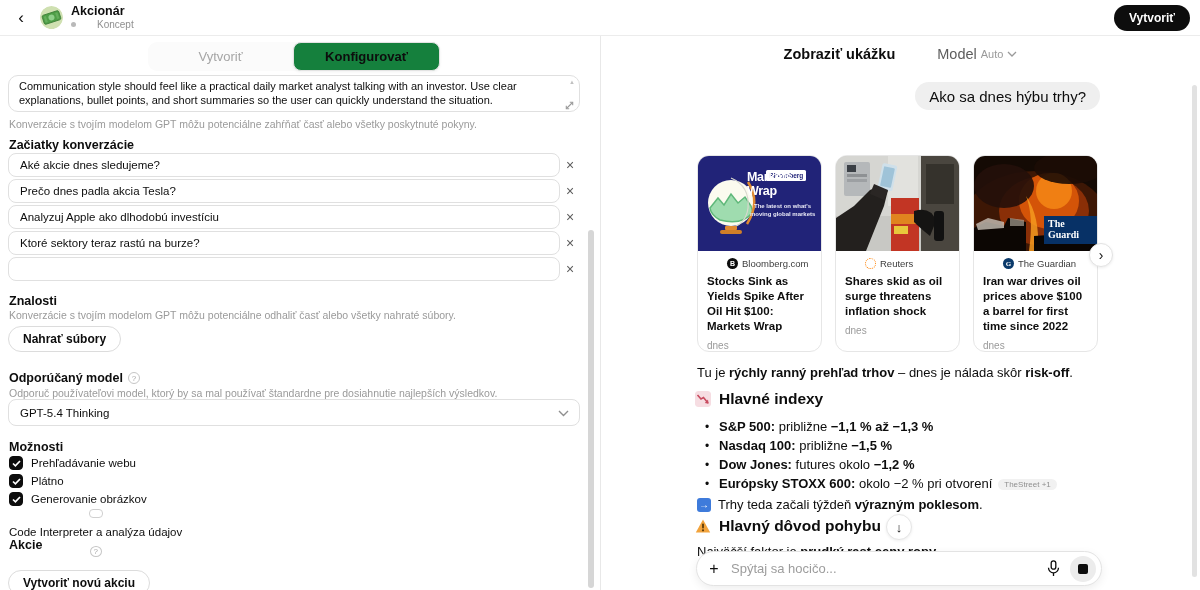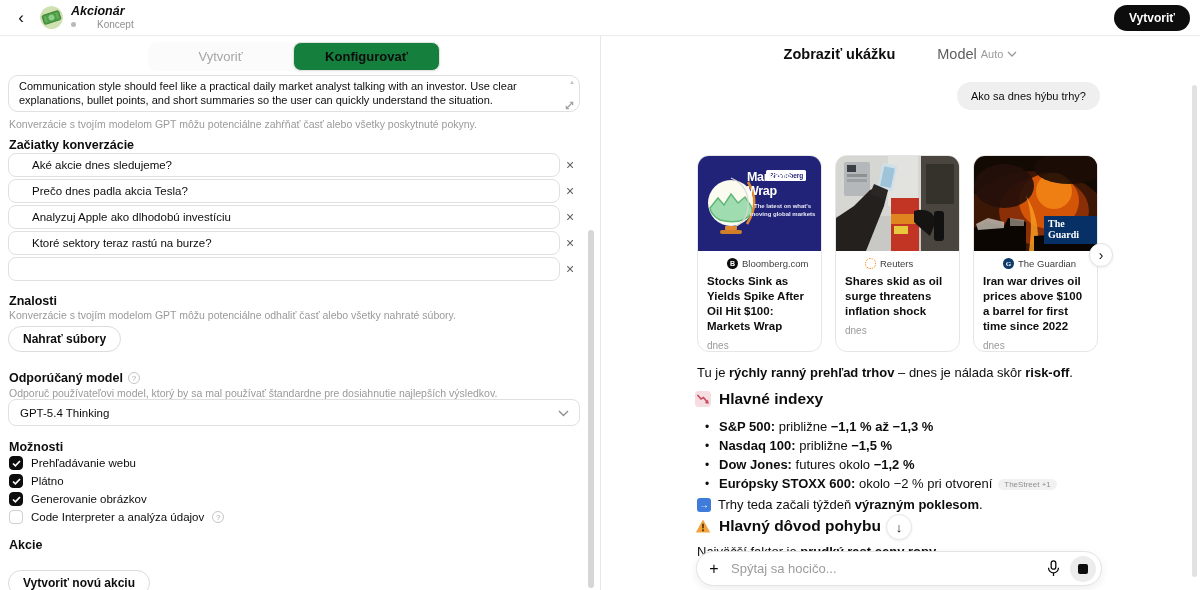--- a/index.html
+++ b/index.html
@@ -6,21 +6,21 @@
   html,body { width:1200px; height:590px; overflow:hidden; background:#fff;
     font-family:"Liberation Sans", sans-serif; color:#0d0d0d; }
 
   
   .app-header { position:absolute; top:0; left:0; width:1200px; height:36px;
     border-bottom:1px solid #ececec; background:#fff; display:flex; align-items:center; z-index:40; }
   .back-btn { width:26px; height:26px; margin-left:8px; display:flex; align-items:center; justify-content:center;
     font-size:17px; color:#0d0d0d; cursor:pointer; }
   .gpt-avatar { width:23px; height:23px; border-radius:50%; overflow:hidden; margin-left:6px; flex:0 0 auto; }
   .title-block { margin-left:8px; line-height:1.1; }
-  .gpt-title { font-size:12.5px; font-weight:700;font-style:italic; }
+  .gpt-title { font-size:12.5px; font-weight:700; }
   .gpt-status { font-size:10px; color:#8f8f8f; display:flex; align-items:center; gap:21px; }
   .status-dot { width:5px; height:5px; border-radius:50%; background:#b9b9b9; display:inline-block; }
   .create-cta { position:absolute; right:10px; top:5px; height:26px; padding:0 15px; border-radius:999px;
     background:#0d0d0d; color:#fff; font-size:12px; font-weight:700; border:none; display:flex;
     align-items:center; cursor:pointer; }
 
   
   .left-panel { position:absolute; top:36px; left:0; width:600px; height:554px; background:#fff; }
   .panel-divider { position:absolute; top:36px; left:600px; width:1px; height:554px; background:#e8e8e8; }
 
@@ -37,21 +37,21 @@
     outline:none; font-family:"Liberation Sans", sans-serif; font-size:11px; line-height:13.5px; color:#0d0d0d;
     overflow:hidden; background:transparent; }
   .ta-scroll-arrow { position:absolute; top:3px; right:4px; font-size:6px; color:#c0c0c0; }
   .ta-expand { position:absolute; bottom:3px; right:4px; width:11px; height:11px; cursor:pointer; }
 
   .hint { position:absolute; left:9px; font-size:10.5px; color:#9a9a9a; width:572px; }
   .section-label { position:absolute; left:9px; font-size:12.5px; font-weight:700; color:#0d0d0d;
     display:flex; align-items:center; gap:5px; }
 
   .starter-row { position:absolute; left:8px; width:572px; height:24px; display:flex; align-items:center; }
-  .starter-input { flex:1; height:24px; border:1px solid #e0e0e0; border-radius:8px; padding:0 23px;
+  .starter-input { flex:1; height:24px; border:1px solid #e0e0e0; border-radius:8px; padding:0 11px;
     font-family:"Liberation Sans", sans-serif; font-size:11.5px; color:#0d0d0d; outline:none; background:#fff; }
   .starter-x { width:20px; height:24px; display:flex; align-items:center; justify-content:center;
     color:#5d5d5d; font-size:14px; cursor:pointer; }
 
   .pill-btn { position:absolute; left:8px; height:26px; padding:0 14px; border:1px solid #dcdcdc;
     border-radius:999px; background:#fff; font-family:"Liberation Sans", sans-serif; font-size:12px;
     font-weight:700; color:#0d0d0d; display:flex; align-items:center; cursor:pointer; }
 
   .help-circle { width:12px; height:12px; border-radius:50%; border:1px solid #c6c6c6; color:#a8a8a8;
     font-size:8px; font-weight:400; display:inline-flex; align-items:center; justify-content:center; }
@@ -75,21 +75,21 @@
   
   .right-panel { position:absolute; top:36px; left:601px; width:599px; height:554px; background:#fff; }
   .preview-header { position:absolute; top:10px; left:0; width:100%; display:flex; justify-content:center;
     align-items:center; gap:42px; }
   .preview-title { font-size:14.5px; font-weight:700; }
   .model-picker { display:flex; align-items:center; gap:4px; cursor:pointer; }
   .model-picker .m-label { font-size:14.5px; color:#5d5d5d; }
   .model-picker .m-value { font-size:11px; color:#9a9a9a; }
 
   .user-bubble { position:absolute; top:46px; right:100px; height:28px; border-radius:16px; background:#efefef;
-    display:flex; align-items:center; padding:0 14px; font-size:11px; color:#0d0d0d; }
+    display:flex; align-items:center; padding:0 14px; font-size:15px; color:#0d0d0d; }
 
   .cards-row { position:absolute; top:119px; left:96px; display:flex; gap:13px; }
   .news-card { width:125px; height:197px; background:#fff; border:1px solid #e6e6e6; border-radius:12px;
     overflow:hidden; cursor:pointer; }
   .card-img { width:125px; height:95px; position:relative; overflow:hidden; }
   .card-body { padding:7px 9px 0 9px; }
   .card-source { display:flex; align-items:center; gap:4px; font-size:9.5px; color:#3c3c3c;margin-left:20px; }
   .src-icon { width:11px; height:11px; border-radius:50%; display:flex; align-items:center;
     justify-content:center; flex:0 0 auto; }
   .card-title { margin-top:5px; font-size:11.5px; font-weight:700; line-height:1.3; color:#0d0d0d; }
@@ -245,21 +245,21 @@
     <span>Plátno</span>
   </div>
   <div class="cap-row" style="top:455px;">
     <span class="checkbox checked">
       <svg class="tick" width="9" height="7" viewBox="0 0 9 7">
           <polyline points="1,3.5 3.4,5.8 8,1" fill="none" stroke="#fff" stroke-width="1.7"></polyline>
         </svg>
     </span>
     <span>Generovanie obrázkov</span>
   </div>
-  <div class="cap-row" style="top:473px;">
+  <div class="cap-row" style="top:473px;flex-direction:column;">
     <span class="checkbox">
       <svg class="tick" width="9" height="7" viewBox="0 0 9 7">
           <polyline points="1,3.5 3.4,5.8 8,1" fill="none" stroke="#fff" stroke-width="1.7"></polyline>
         </svg>
     </span>
     <span>Code Interpreter a analýza údajov</span>
     <span class="help-circle">?</span>
   </div>
 
   <div class="section-label" style="top:502px;">Akcie</div>

